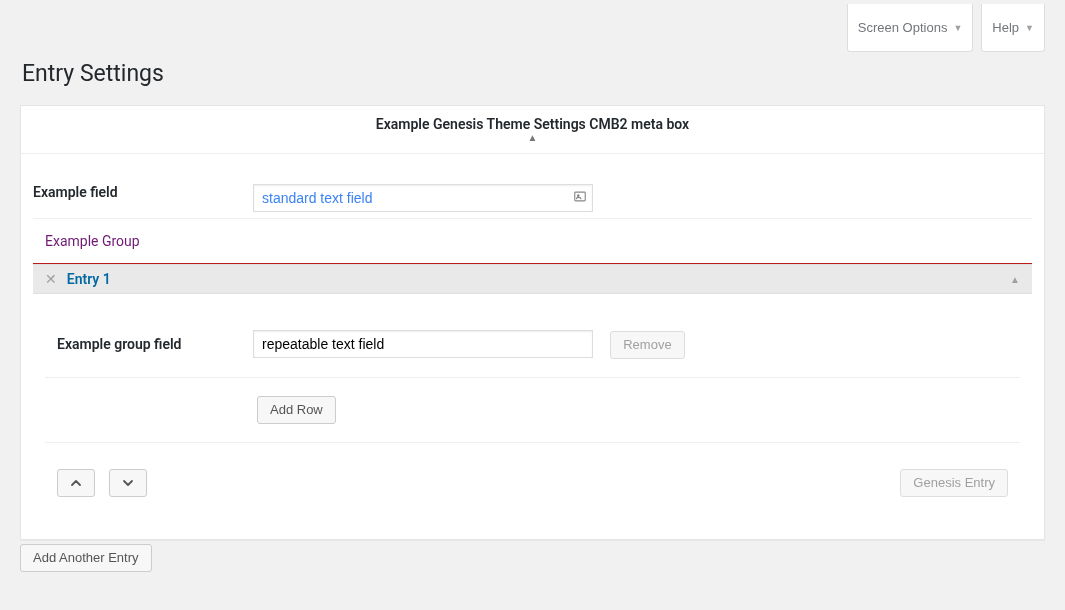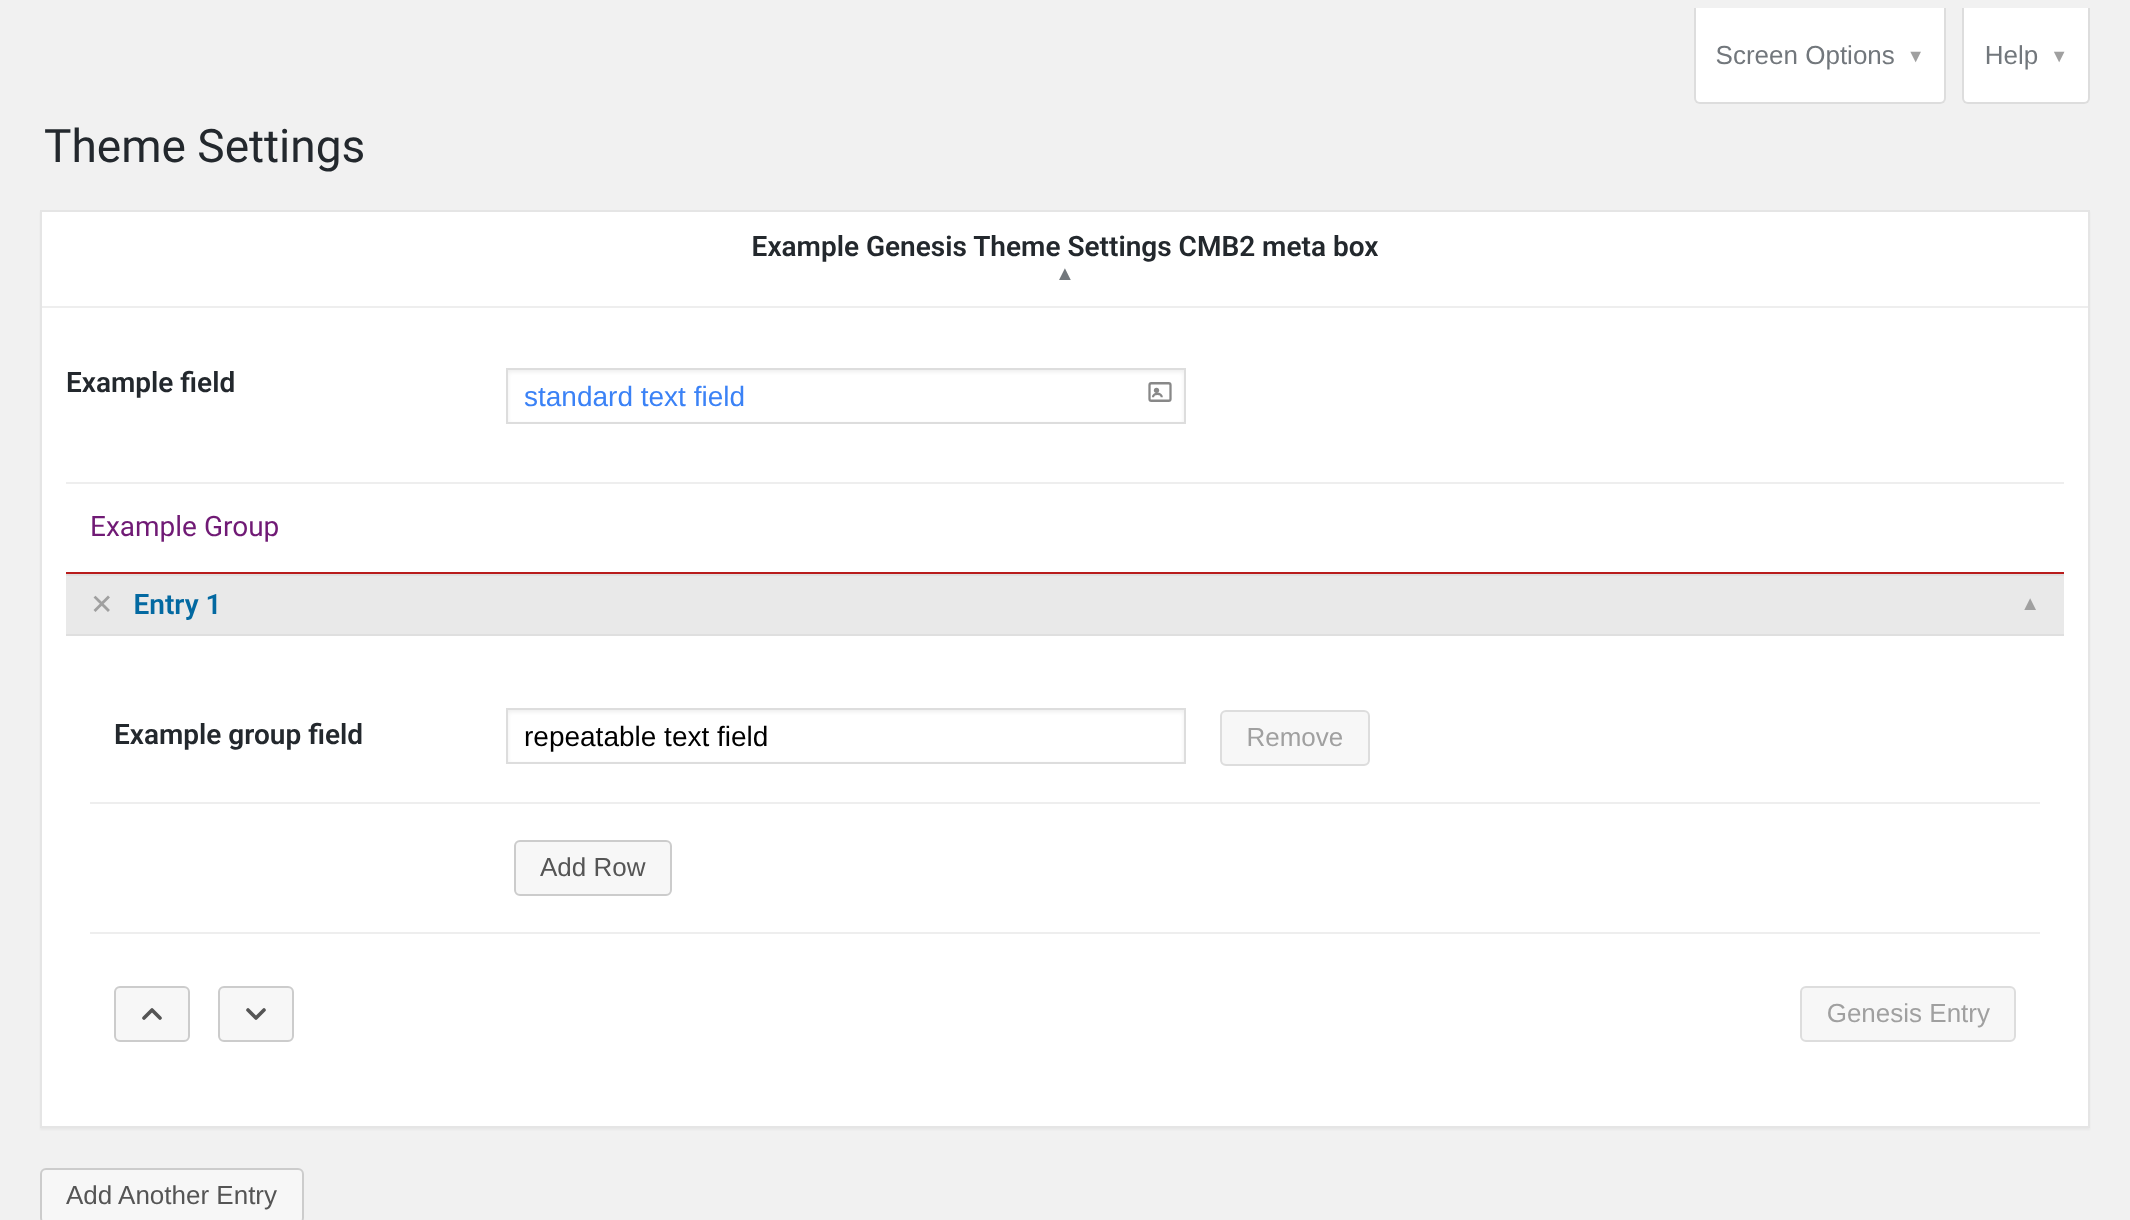--- a/index.html
+++ b/index.html
@@ -66,21 +66,21 @@
       color: #72777c;
       font-size: 10px;
     }
     .metabox-body {
       padding: 12px;
     }
     .field-row {
       display: flex;
       align-items: flex-start;
       gap: 20px;
-      padding: 18px 0 29px 0;
+      padding: 18px 0 6px 0;
       border-bottom: 1px solid #eee;
     }
     .field-row:last-child {
       border-bottom: none;
     }
     .field-label {
       width: 200px;
       font-weight: 600;
       color: #23282d;
       font-size: 14px;
@@ -193,21 +193,21 @@
       border: 1px solid #ccc;
       border-radius: 3px;
       background: #f7f7f7;
       cursor: pointer;
       display: inline-flex;
       align-items: center;
       justify-content: center;
       color: #555;
     }
     .bottom-section {
-      padding: 20px 0 4px 0;
+      padding: 4px 0 4px 0;
     }
     .input-with-icon {
       position: relative;
       display: inline-block;
     }
     .input-with-icon .in-icon {
       position: absolute;
       right: 6px;
       top: 50%;
       transform: translateY(-50%);
@@ -227,21 +227,21 @@
   <button class="tab-btn">
     <span>Screen Options</span>
     <span class="tri">▼</span>
   </button>
   <button class="tab-btn">
     <span>Help</span>
     <span class="tri">▼</span>
   </button>
 </div>
 
-<h1 class="page-title">Theme Settings</h1>
+<h1 class="page-title">Entry Settings</h1>
 
 <div class="metabox">
   <div class="metabox-header">
     <span class="title">Example Genesis Theme Settings CMB2 meta box</span>
     <span class="toggle">▲</span>
   </div>
 
   <div class="metabox-body">
 
     <div class="field-row">

